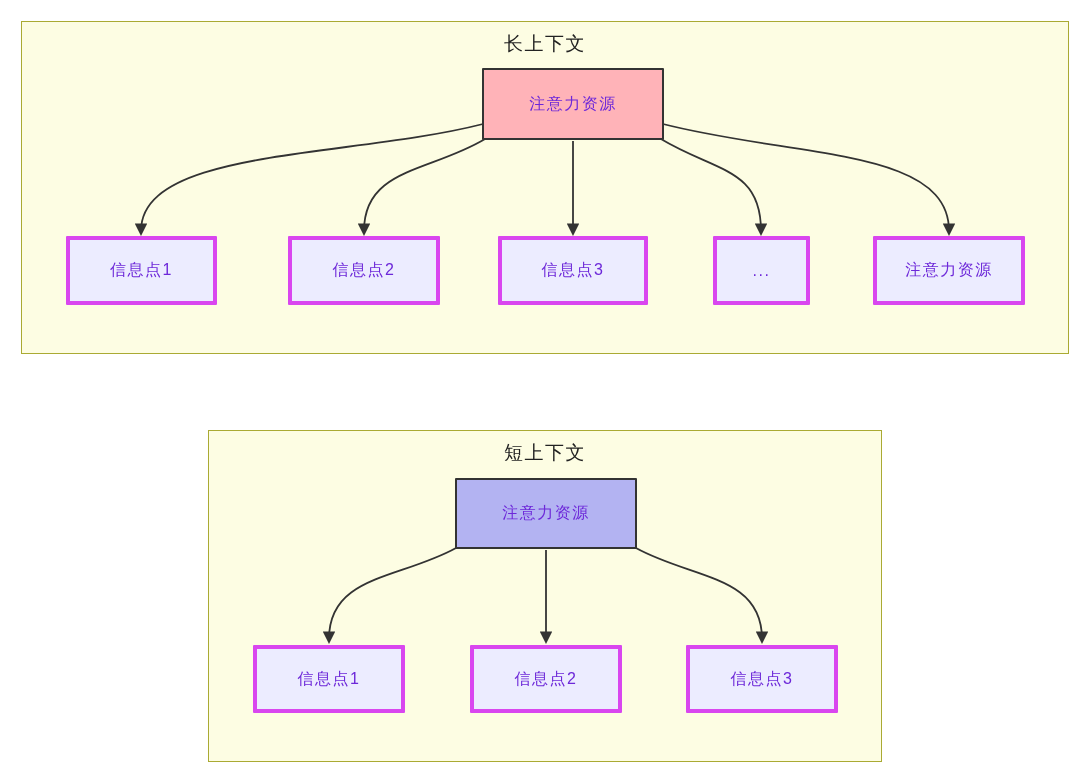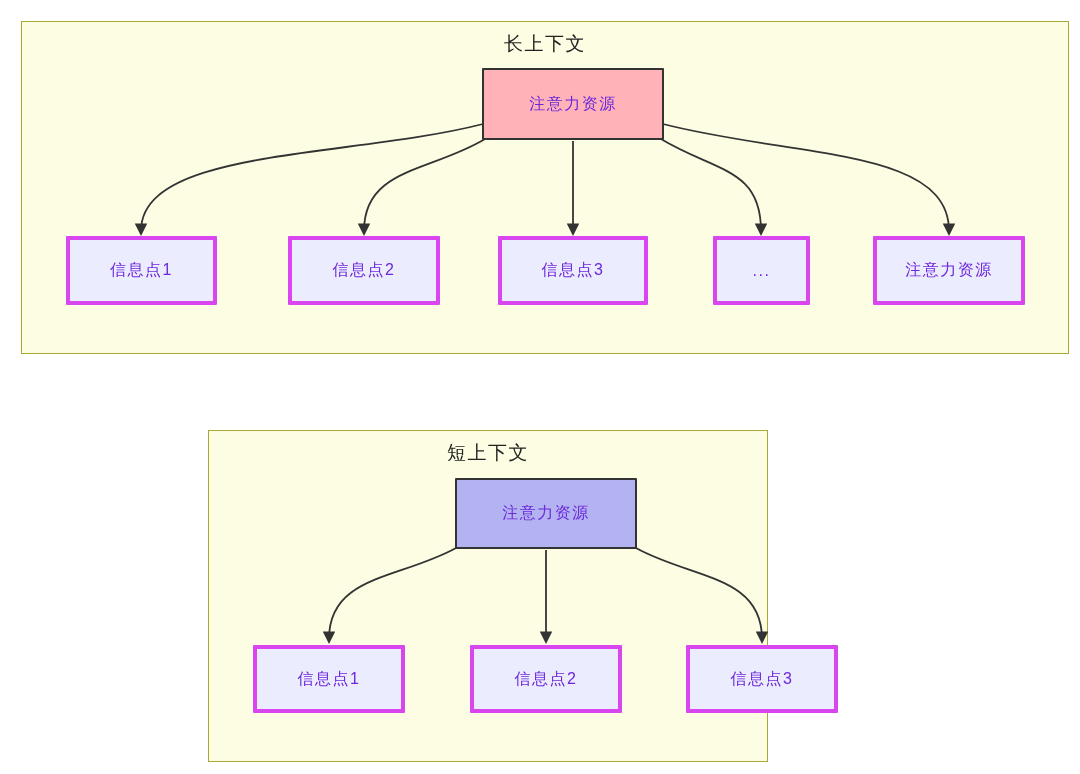--- a/index.html
+++ b/index.html
@@ -26,21 +26,21 @@
     pointer-events: none;
   }
   .cluster {
     position: absolute;
     background: #fdfde3;
     border: 1px solid #aaaa33;
     box-sizing: border-box;
     z-index: 1;
   }
   .cluster-long  { left: 21px;  top: 21px;  width: 1048px; height: 333px; }
-  .cluster-short { left: 208px; top: 430px; width: 560px;  height: 332px; }
+  .cluster-short { left: 208px; top: 430px; width: 674px;  height: 332px; }
   .cluster-title {
     position: absolute;
     top: 9px;
     left: 0;
     width: 100%;
     text-align: center;
     font-size: 19px;
     letter-spacing: 1.5px;
     color: #222222;
     font-weight: 400;

